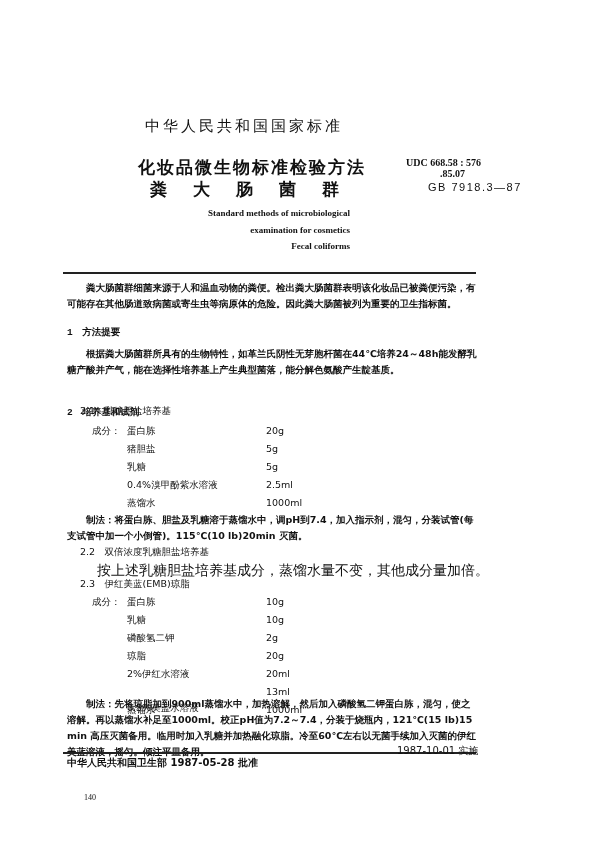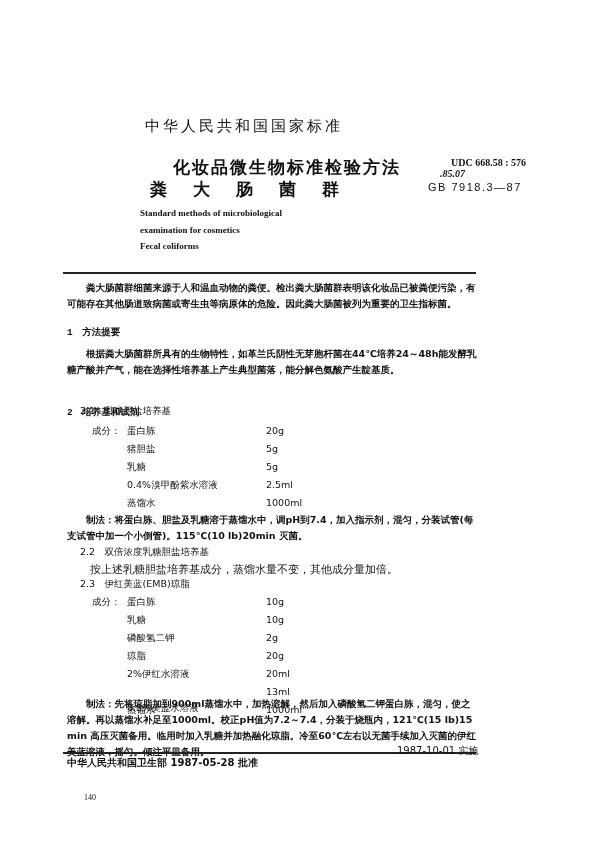--- a/index.html
+++ b/index.html
@@ -1,25 +1,25 @@
 <!DOCTYPE html>
 <html><head>
 <meta charset="utf-8">
 <style>
   html, body { margin:0; padding:0; background:#fff; }
   body { width:600px; height:851px; position:relative; overflow:hidden; color:#111;
          font-family:"DejaVu Sans", sans-serif; }
   .abs { position:absolute; }
   .header-org { left:145px; top:117px; font-size:15px; font-weight:normal; letter-spacing:3px; }
-  .title1 { left:138px; top:156px; font-size:17px; font-weight:bold; letter-spacing:2px;margin-left:35px; }
+  .title1 { left:138px; top:156px; font-size:17px; font-weight:bold; letter-spacing:2px; }
   .title2 { left:150px; top:178px; font-size:17px; font-weight:bold; letter-spacing:26px; }
-  .udc { left:451px; top:157px; font-size:10px; font-family:"Liberation Serif", serif; font-weight:bold; line-height:11px; }
-  .udc2 { left:440px; top:168px; font-size:10px; font-family:"Liberation Serif", serif; font-weight:bold;font-style:italic; }
+  .udc { left:406px; top:157px; font-size:10px; font-family:"Liberation Serif", serif; font-weight:bold; line-height:11px; }
+  .udc2 { left:440px; top:168px; font-size:10px; font-family:"Liberation Serif", serif; font-weight:bold; }
   .gb { left:428px; top:181px; font-size:11px; font-family:"Liberation Sans", sans-serif; letter-spacing:1.5px; }
-  .en { left:140px; width:210px; text-align:left; font-family:"Liberation Serif", serif; font-weight:bold; font-size:9px; }
+  .en { left:140px; width:210px; text-align:right; font-family:"Liberation Serif", serif; font-weight:bold; font-size:9px; }
   .rule { left:63px; width:413px; height:2px; background:#222; }
   .body { left:67px; width:410px; font-size:9.5px; line-height:16px; }
   .para { text-indent:19px; margin:0;font-weight:bold; }
   .sec { font-weight:bold; font-size:9.5px;font-family:Liberation Mono, monospace; }
   .row { position:absolute; font-size:9.5px; }
   .footer-l { left:67px; top:756px; font-size:10px; font-weight:bold; }
   .footer-r { left:397px; top:744px; font-size:10px; }
   .pageno { left:84px; top:793px; font-size:8px; font-family:"Liberation Serif", serif; }
 </style>
 </head>
@@ -60,21 +60,21 @@
 <div class="row" style="left:127px;top:479px">0.4%溴甲酚紫水溶液</div>
 <div class="row" style="left:266px;top:479px">2.5ml</div>
 <div class="row" style="left:127px;top:497px">蒸馏水</div>
 <div class="row" style="left:266px;top:497px">1000ml</div>
 
 <div class="abs body" style="top:512px">
   <p class="para">制法：将蛋白胨、胆盐及乳糖溶于蒸馏水中，调pH到7.4，加入指示剂，混匀，分装试管(每支试管中加一个小倒管)。115℃(10 lb)20min 灭菌。</p>
 </div>
 
 <div class="abs" style="left:80px;top:546px;font-size:9.5px">2.2　双倍浓度乳糖胆盐培养基</div>
-<div class="abs" style="left:90px;top:562px;font-size:11px">按上述乳糖胆盐培养基成分，蒸馏水量不变，其他成分量加倍。</div>
+<div class="abs" style="left:97px;top:562px;font-size:14px">按上述乳糖胆盐培养基成分，蒸馏水量不变，其他成分量加倍。</div>
 <div class="abs" style="left:80px;top:578px;font-size:9.5px">2.3　伊红美蓝(EMB)琼脂</div>
 
 <div class="row" style="left:92px;top:596px">成分：</div>
 <div class="row" style="left:127px;top:596px">蛋白胨</div>
 <div class="row" style="left:266px;top:596px">10g</div>
 <div class="row" style="left:127px;top:614px">乳糖</div>
 <div class="row" style="left:266px;top:614px">10g</div>
 <div class="row" style="left:127px;top:632px">磷酸氢二钾</div>
 <div class="row" style="left:266px;top:632px">2g</div>
 <div class="row" style="left:127px;top:650px">琼脂</div>

